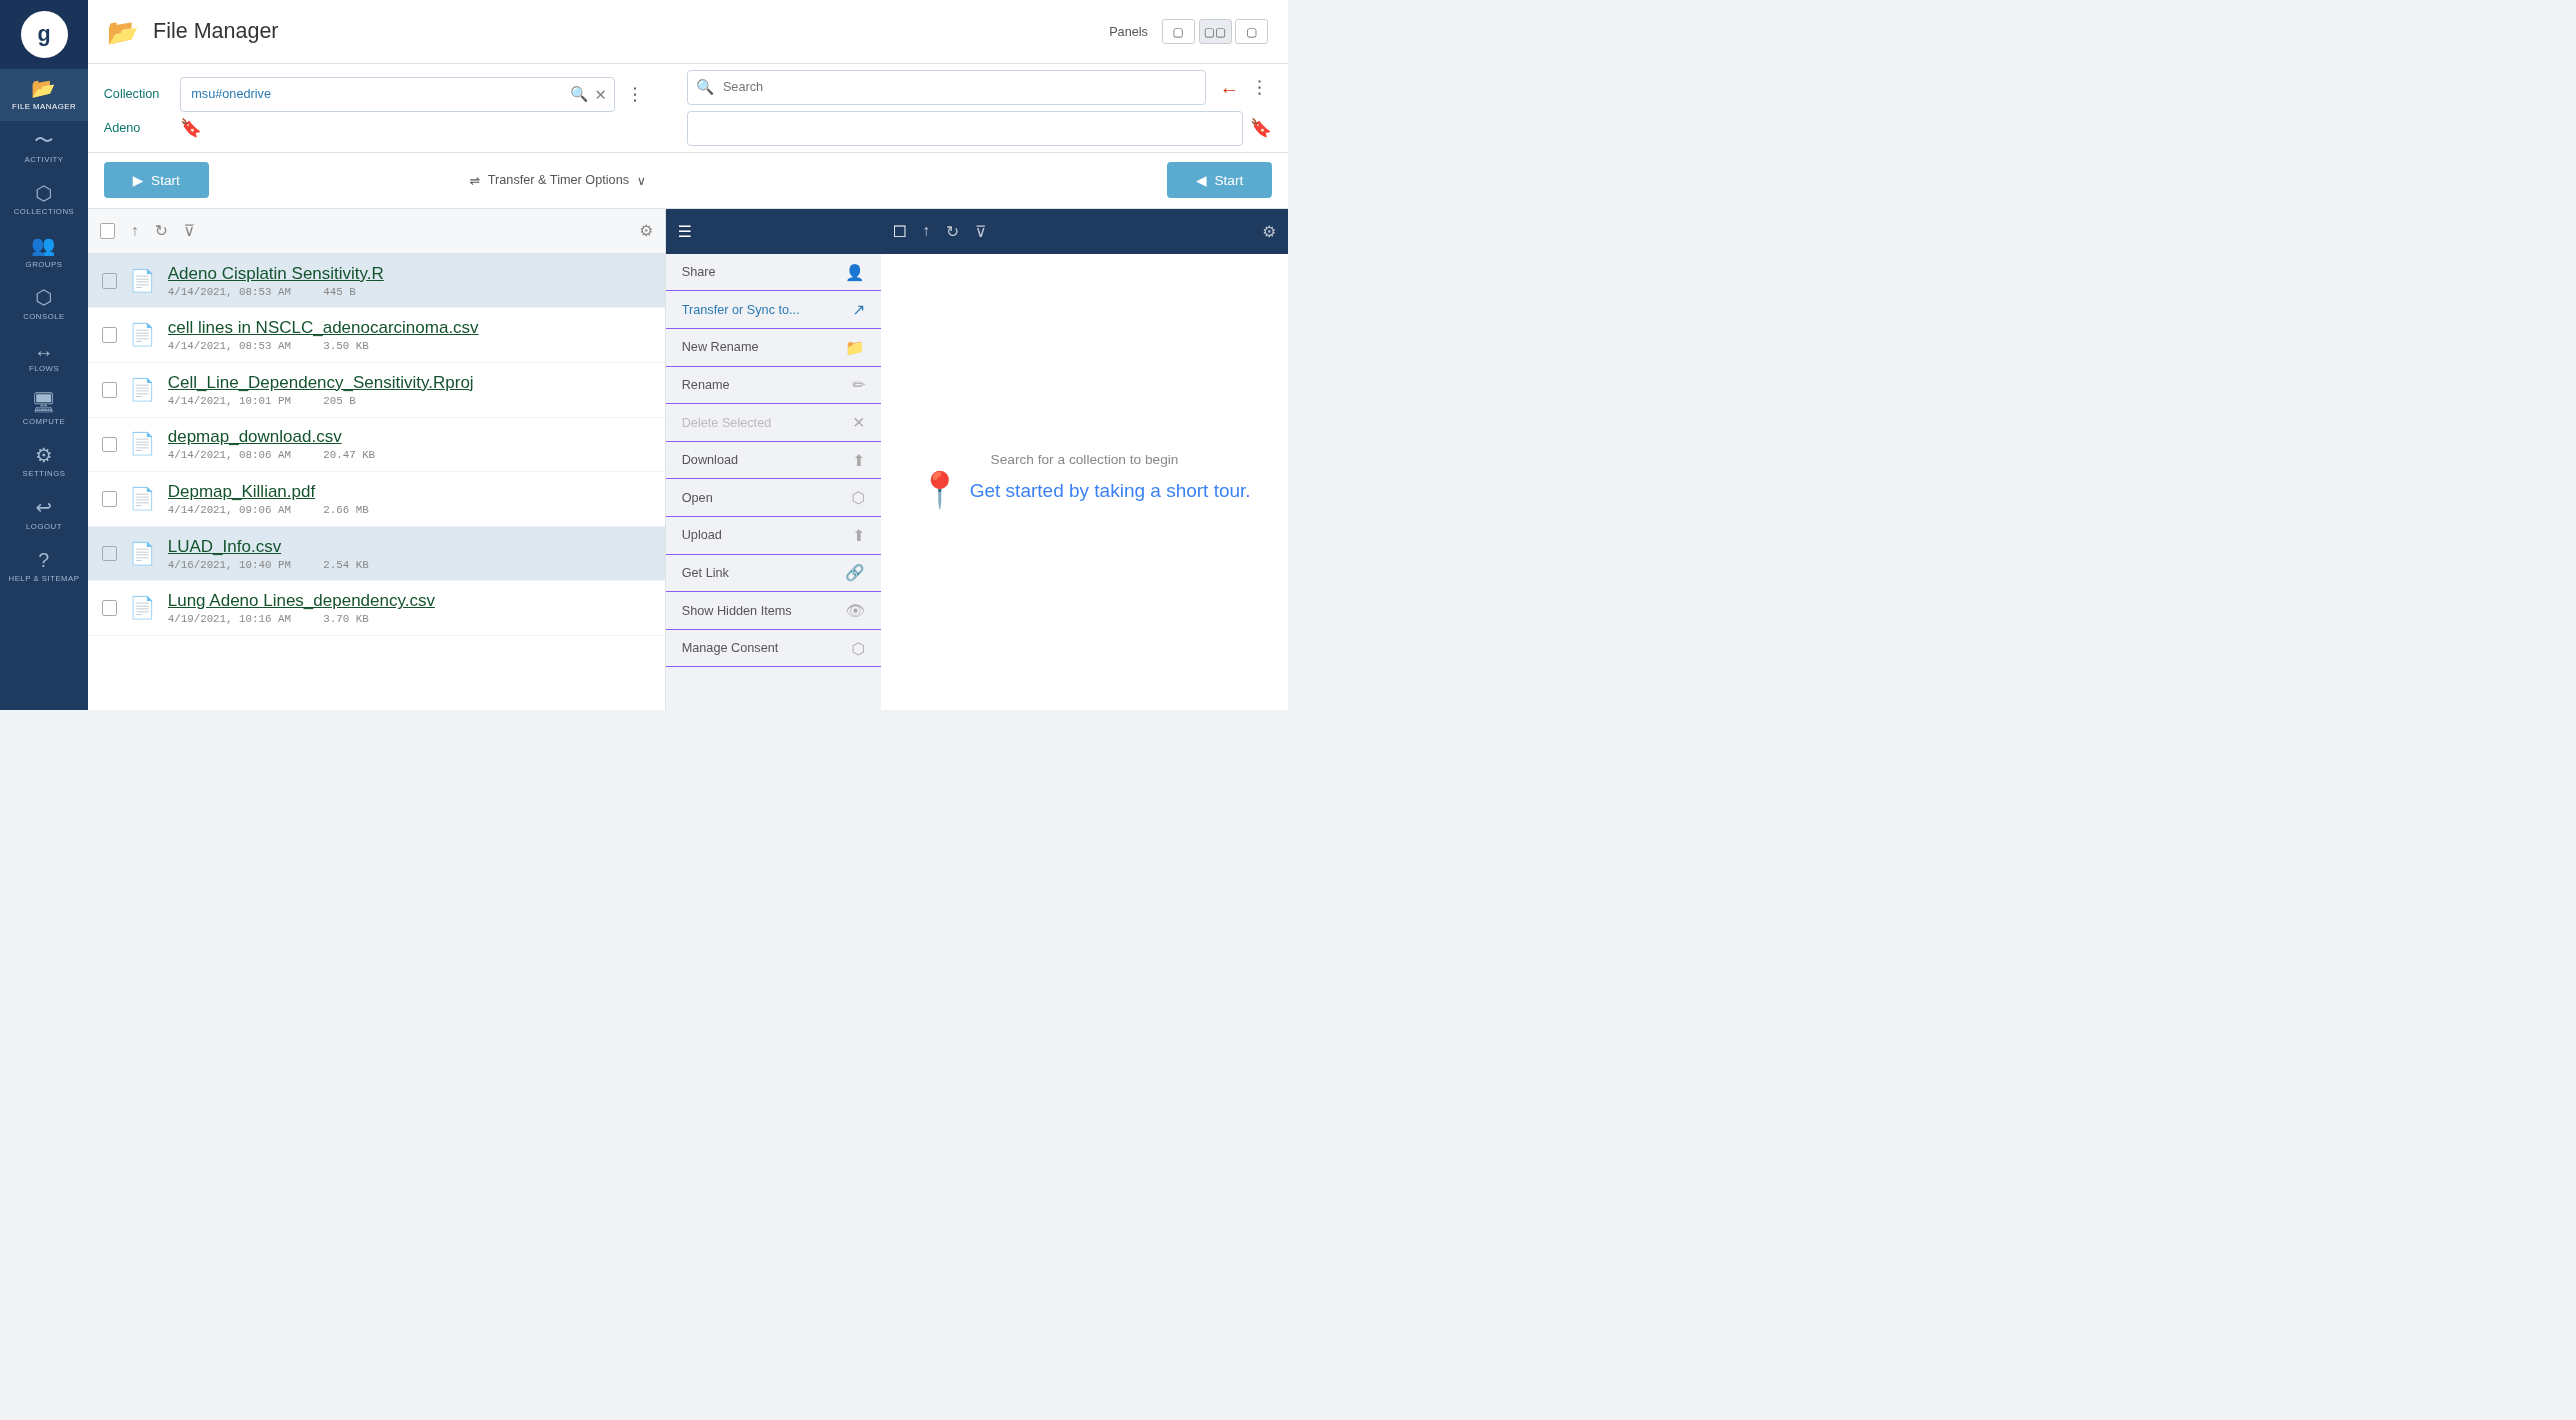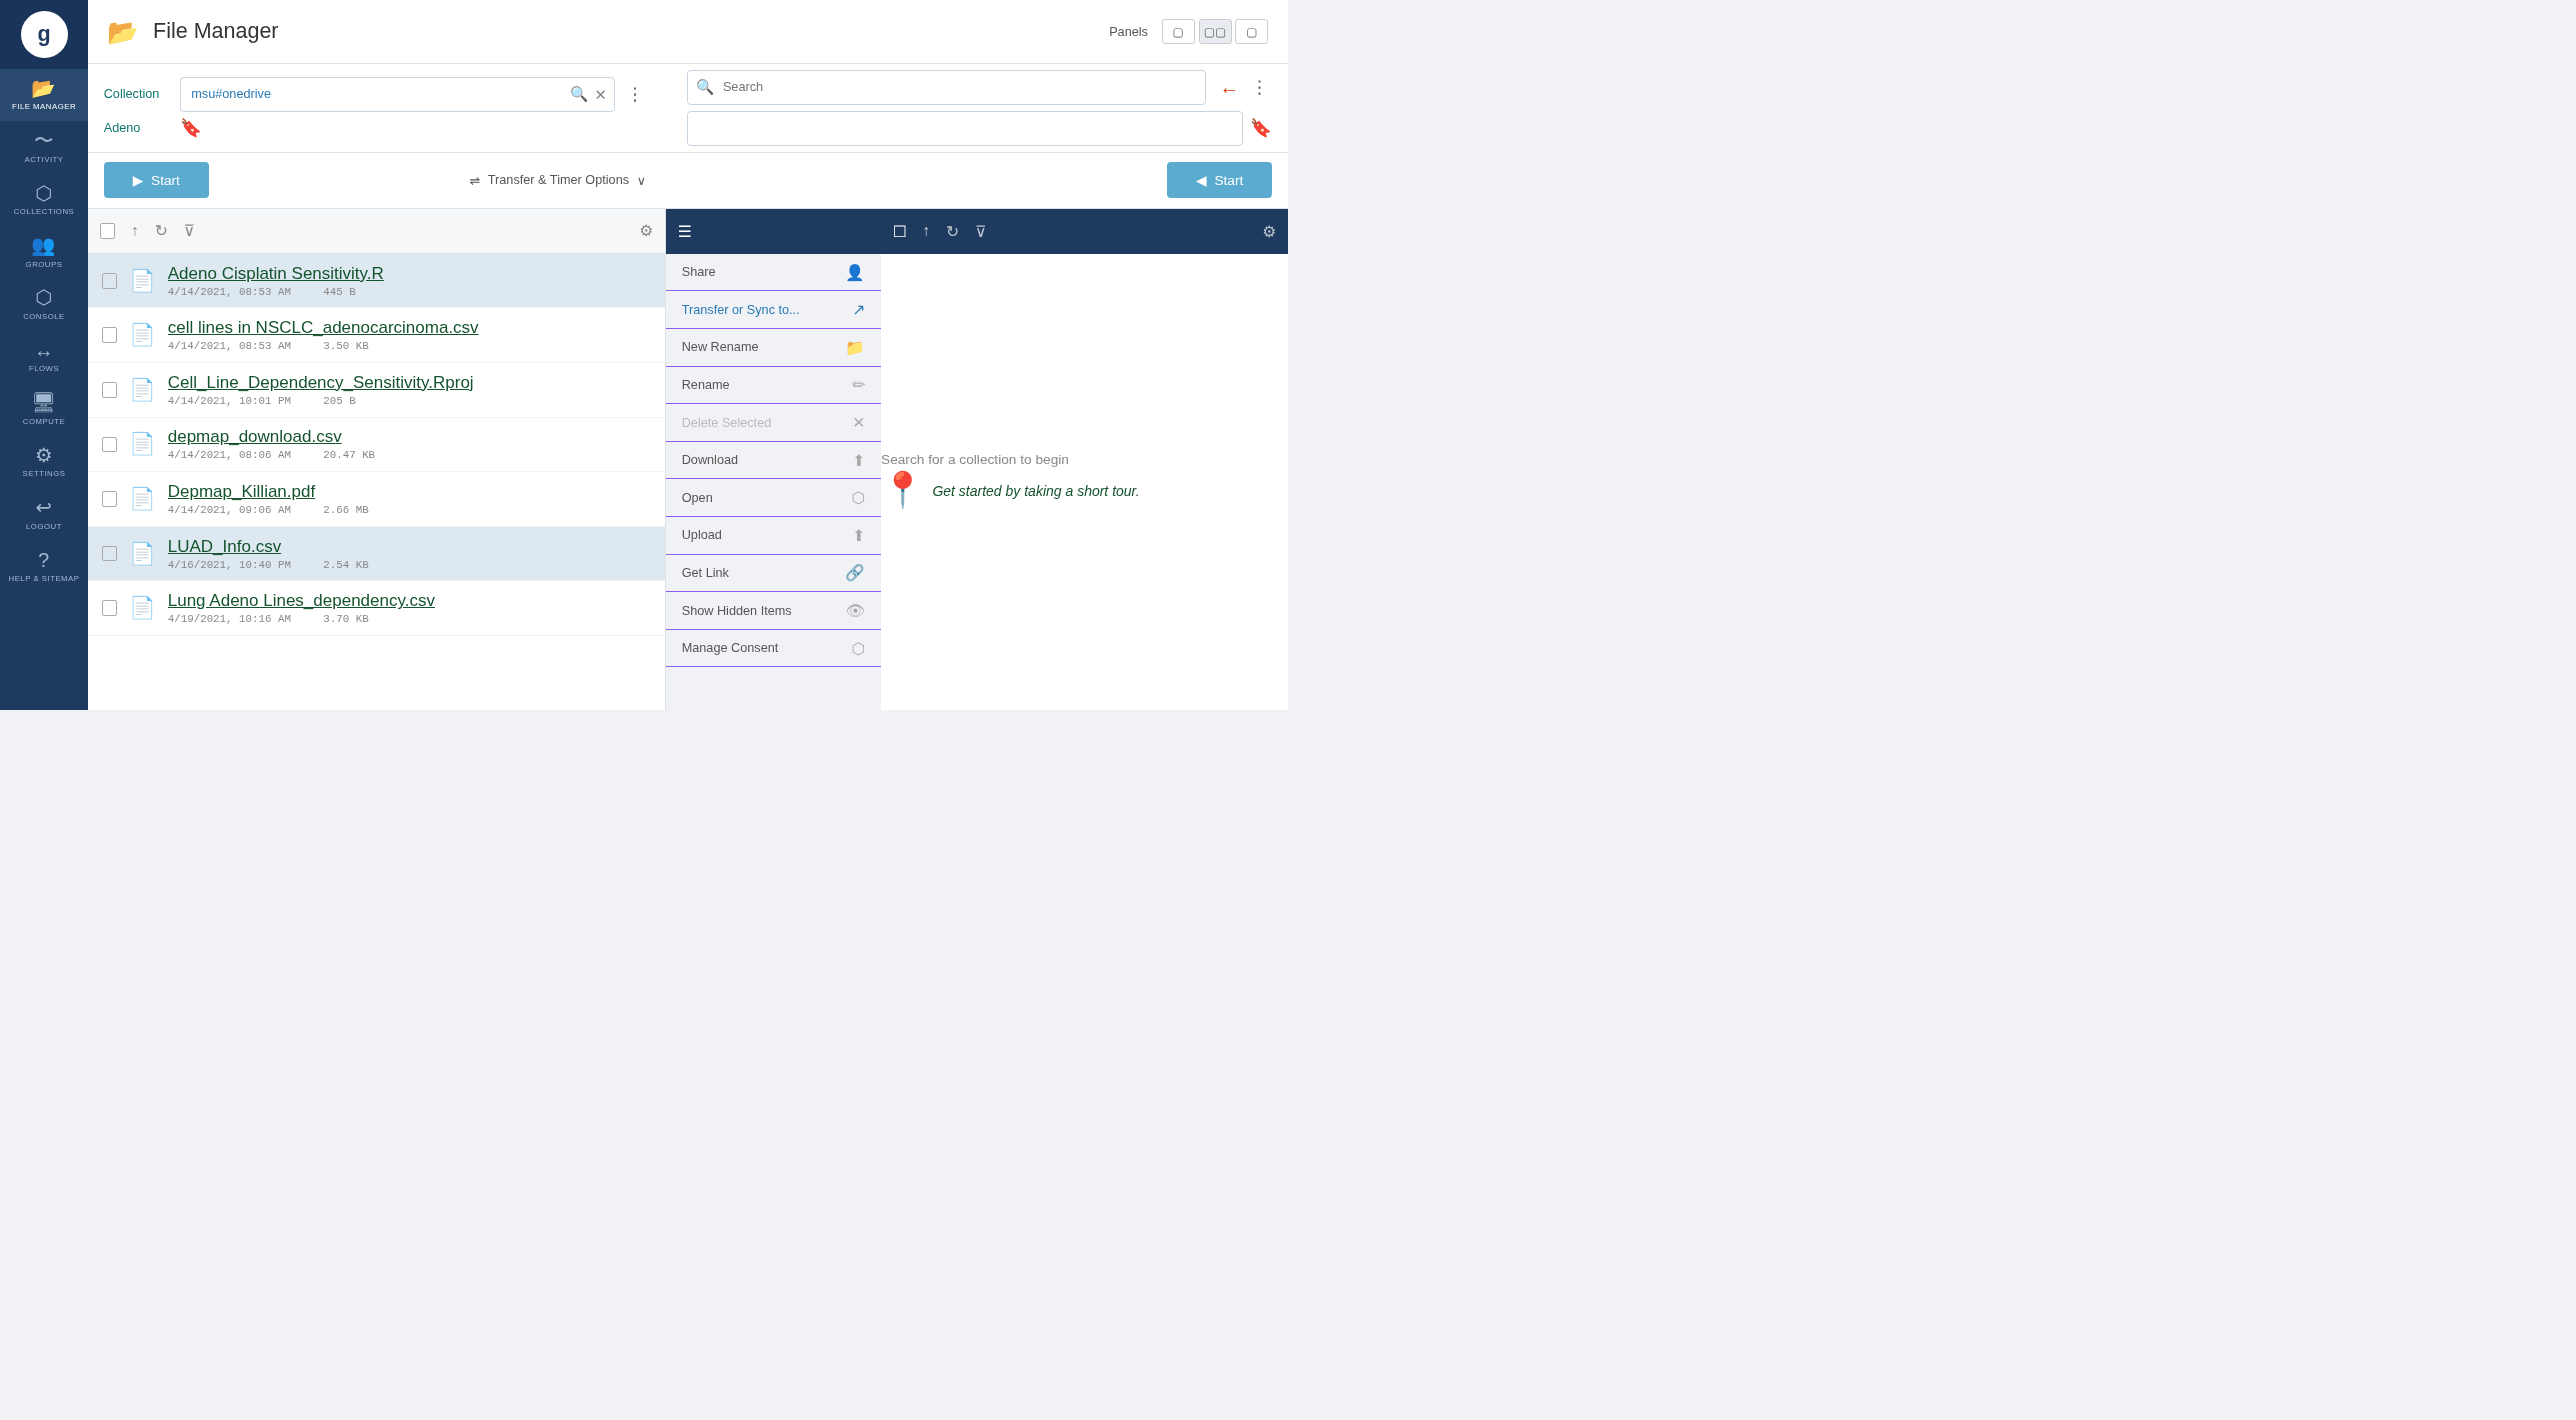--- a/index.html
+++ b/index.html
@@ -350,32 +350,31 @@
       color: #888;
       margin-top: 2px;
       font-family: Liberation Mono, monospace;
     }
 
     
     .right-empty {
       flex: 1;
       display: flex;
       flex-direction: column;
-      align-items: flex-start;
+      align-items: center;
       justify-content: center;
       gap: 3px;
       color: #888;
       font-size: 13.7px;
     }
     .tour-link {
-      color: #14532d;
+      color: #3b82f6;
       text-decoration: none;
       cursor: pointer;
-      font-size: 14px;
-      font-style: italic;
+      font-size: 19px;
     }
     .tour-icon {
       font-size: 35px;
     }
 
     
     .panel-checkbox {
       width: 15.7px;
       height: 15.7px;
       border: 1px solid #aaa;

